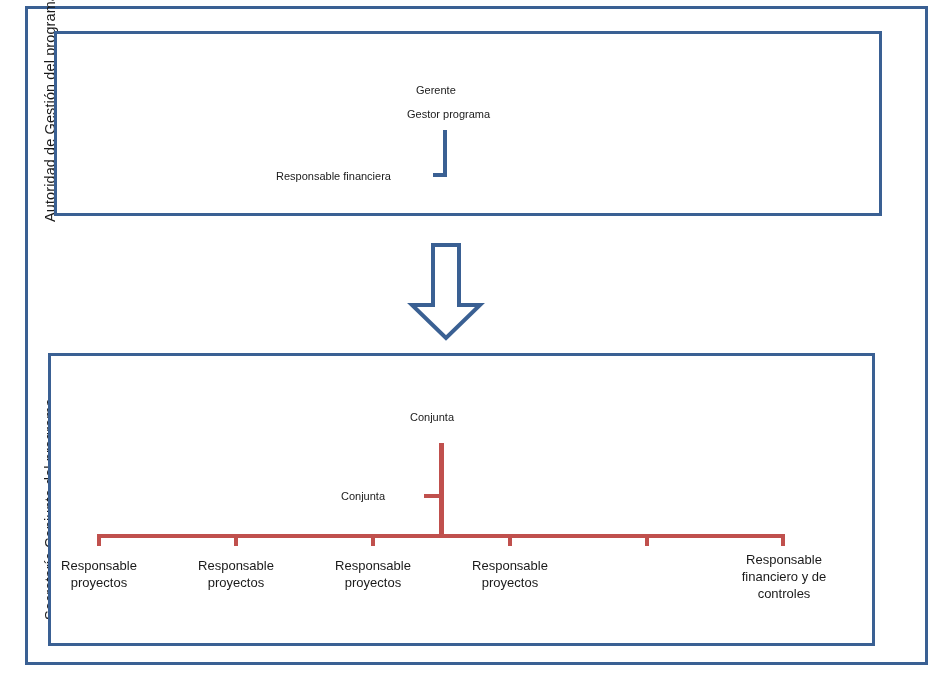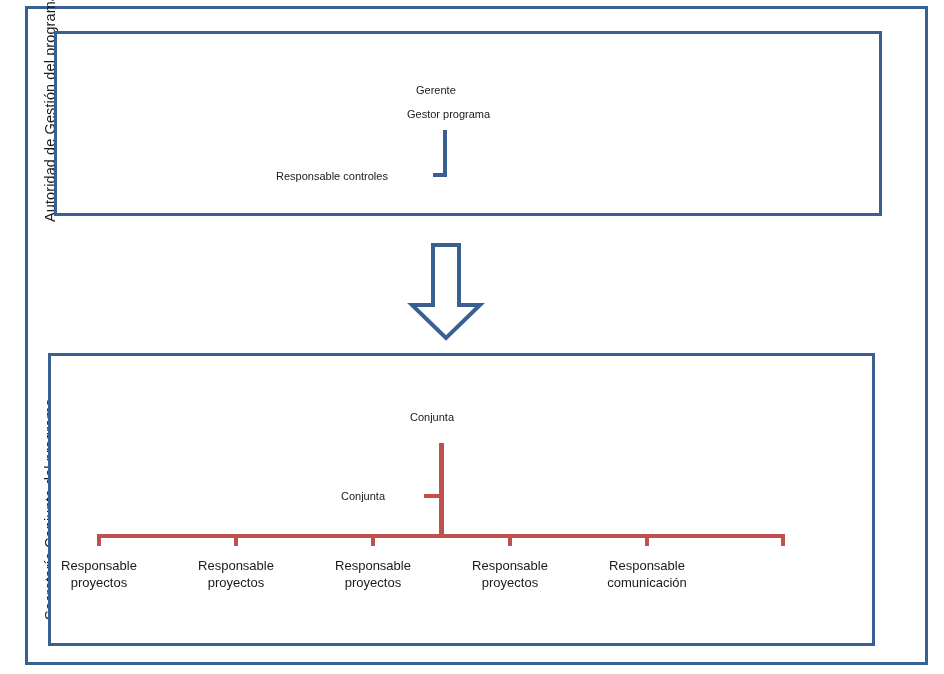--- a/index.html
+++ b/index.html
@@ -172,21 +172,21 @@
   <div class="side-label side-label-top">Autoridad de Gestión del programa</div>
 
   <div class="side-label side-label-bottom">Secretaría Conjunta del programa</div>
 
   <div class="panel panel-top"></div>
 
   <div class="node-text lbl-gerente">Gerente</div>
 
   <div class="node-text lbl-gestor">Gestor programa</div>
 
-  <div class="node-text lbl-respfin">Responsable controles</div>
+  <div class="node-text lbl-respfin">Responsable financiera</div>
 
   <div class="conn-vert-blue"></div>
   <div class="conn-foot-blue"></div>
 
   <svg class="block-arrow" viewBox="0 0 80 98">
     <polygon points="27,2 53,2 53,62 74,62 40,95 6,62 27,62" fill="#ffffff" stroke="#3a6093" stroke-width="4" stroke-linejoin="miter"></polygon>
   </svg>
 
   <div class="panel panel-bottom"></div>
 
@@ -206,16 +206,16 @@
   <div class="red-tick" style="left:781px;"></div>
 
   <div class="leaf-caption" style="left:37px;">Responsable proyectos</div>
 
   <div class="leaf-caption" style="left:174px;">Responsable proyectos</div>
 
   <div class="leaf-caption" style="left:311px;">Responsable proyectos</div>
 
   <div class="leaf-caption" style="left:448px;">Responsable proyectos</div>
 
-  <div class="leaf-caption" style="left:585px;">Responsable comunicación</div>
-
+
+  <div class="leaf-caption" style="left:721px; top:551px; width:126px;">Responsable financiero y de controles</div>
 
 </div>
 
 </body></html>

